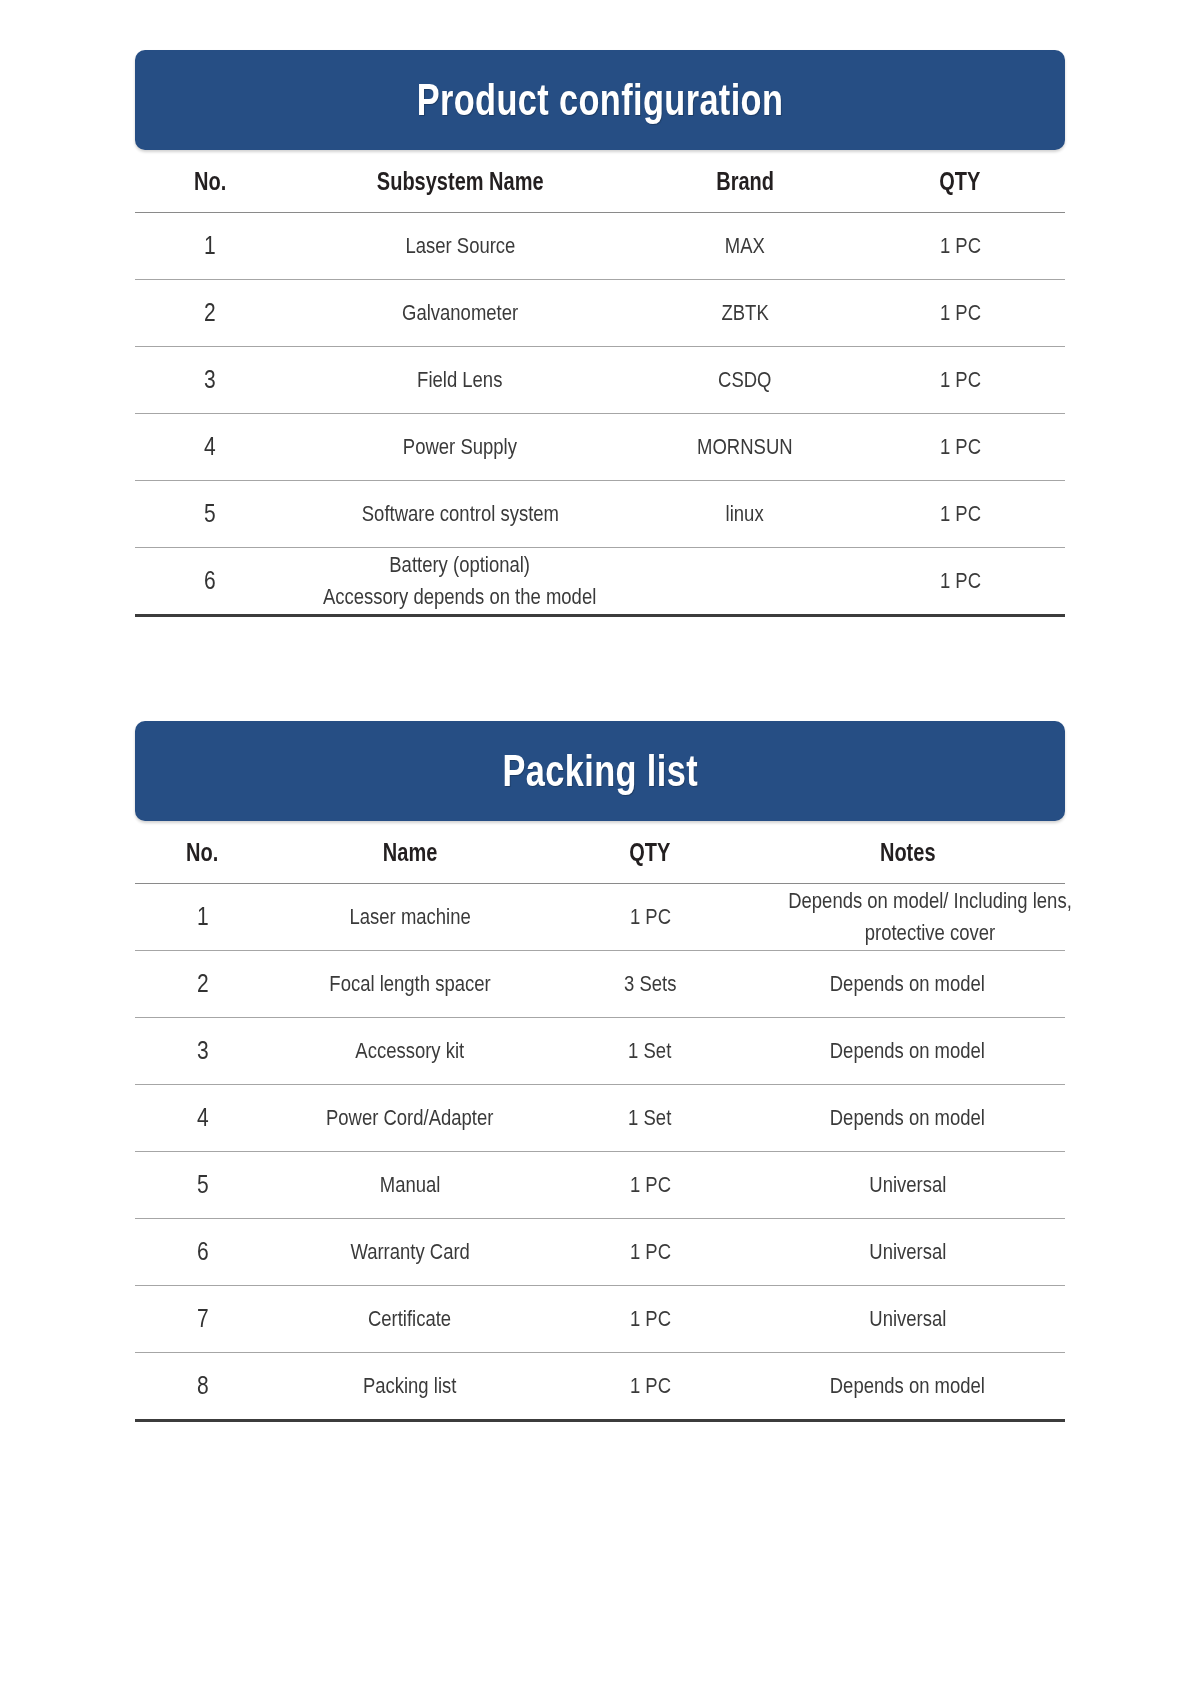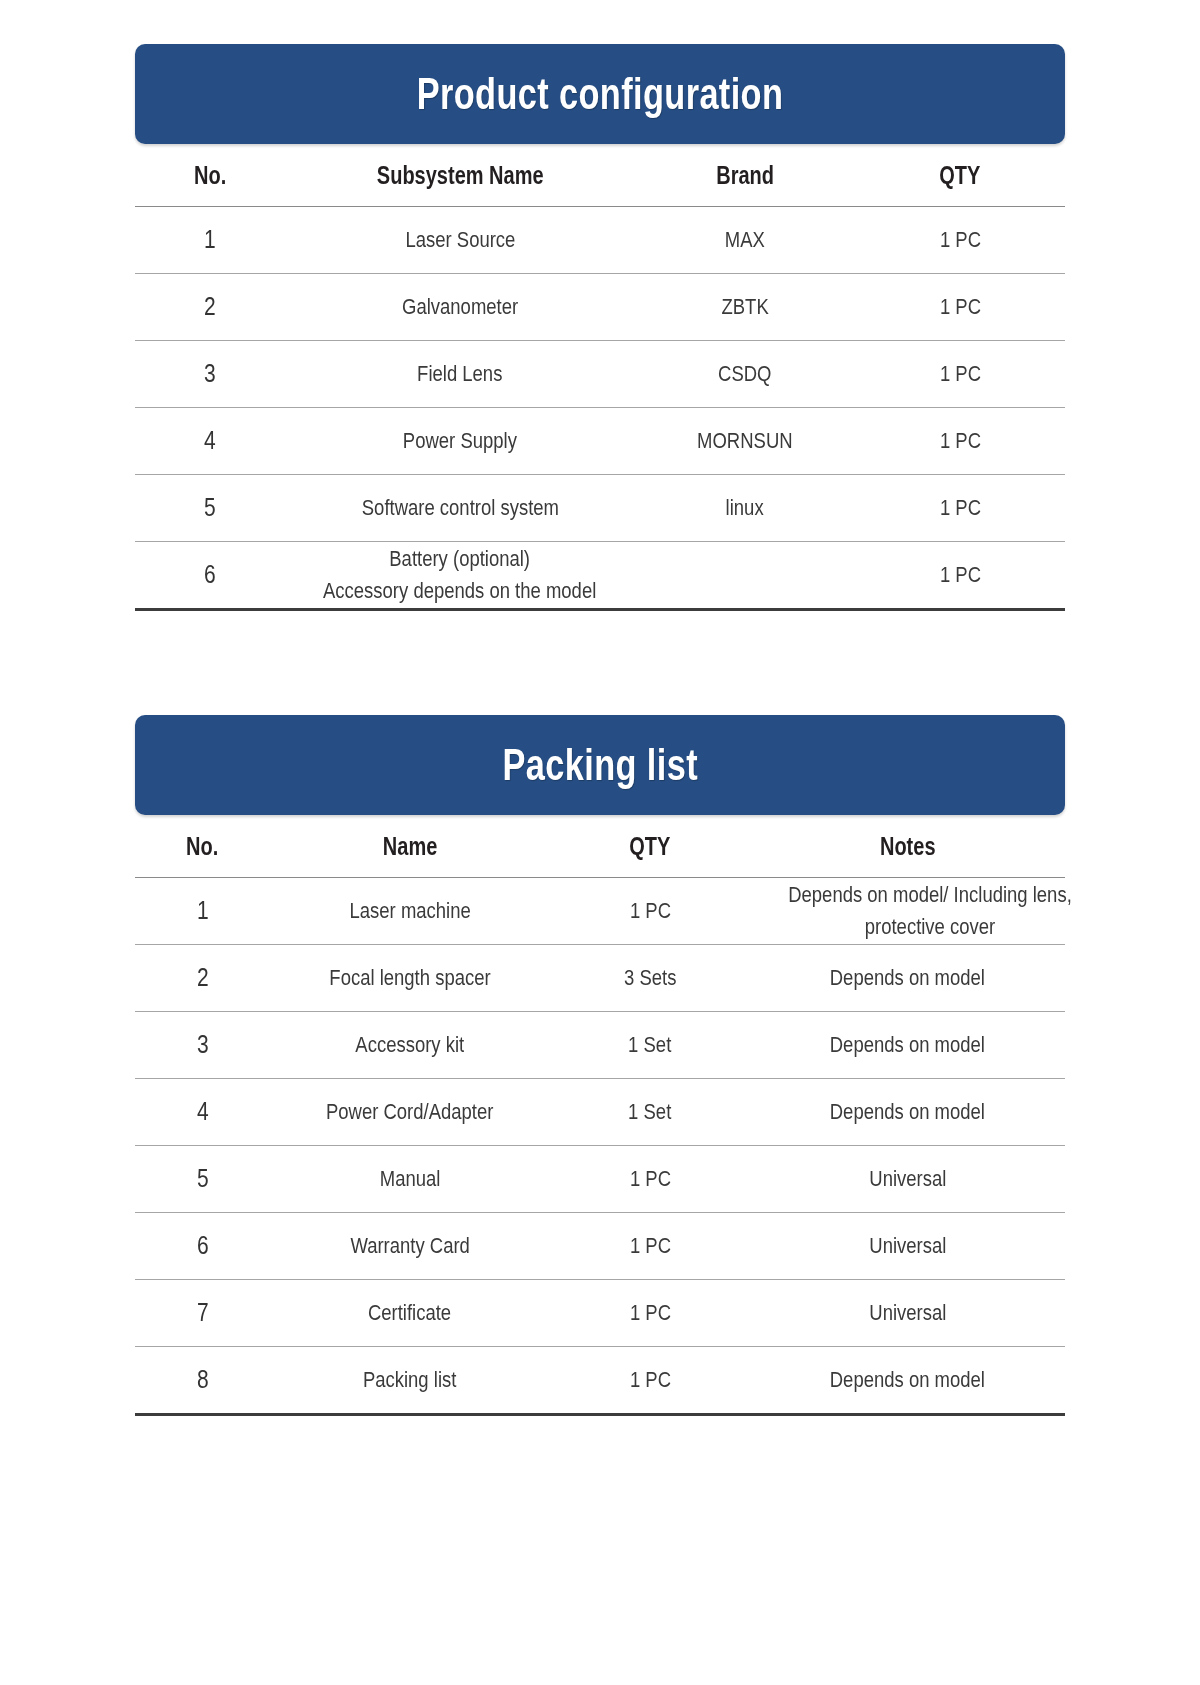--- a/index.html
+++ b/index.html
@@ -13,21 +13,21 @@
     height: 1685px;
     font-family: "Liberation Sans", "DejaVu Sans", sans-serif;
     color: #2b2b2b;
     -webkit-font-smoothing: antialiased;
   }
   .page {
     width: 1200px;
     height: 1685px;
     position: relative;
     box-sizing: border-box;
-    padding: 0;
+    padding: 6px;
     overflow: hidden;
   }
 
   
   .section {
     width: 930px;
     margin: 0 auto;
   }
   .section--first { padding-top: 44px; }
   .section--second { padding-top: 104px; }

